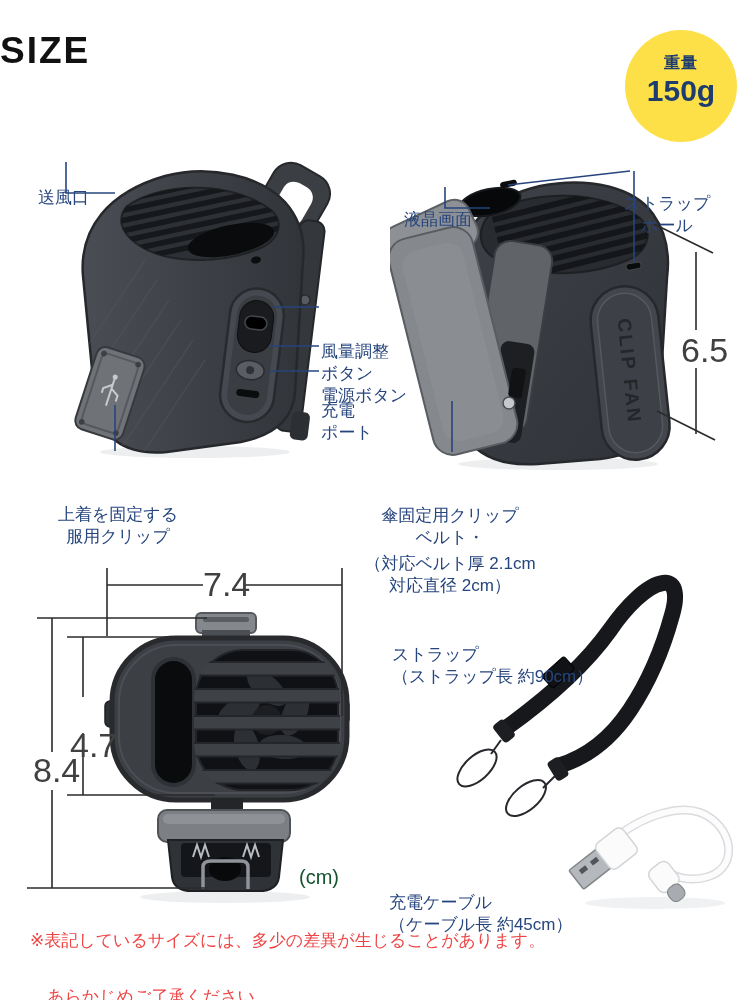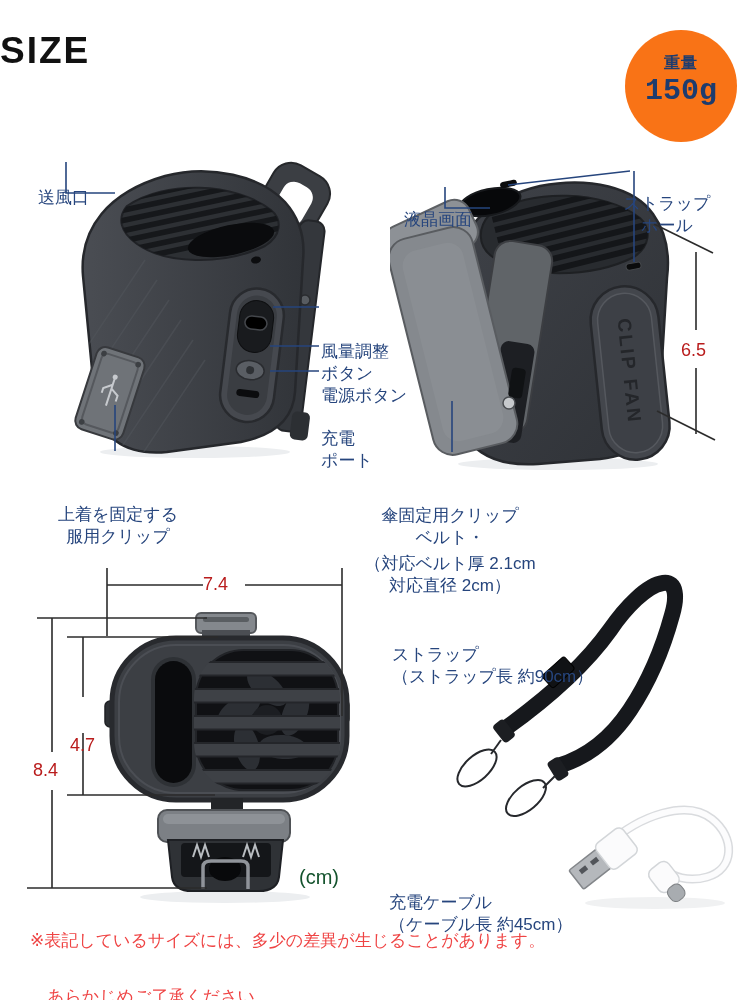--- a/index.html
+++ b/index.html
@@ -1,27 +1,27 @@
 <!DOCTYPE html>
 <html><head>
 <meta charset="utf-8">
 <style>
   html,body{margin:0;padding:0;}
   body{width:750px;height:1000px;position:relative;background:#ffffff;overflow:hidden;
        font-family:"Liberation Sans","DejaVu Sans",sans-serif;}
   .abs{position:absolute;}
   .page-title{left:0;top:30px;width:662px;text-align:left;font-size:37px;font-weight:bold;
       color:#111;letter-spacing:2px;}
-  .badge{left:625px;top:30px;width:112px;height:112px;border-radius:50%;background:#f97316;
+  .badge{left:625px;top:30px;width:112px;height:112px;border-radius:50%;background:#fde047;
       text-align:center;color:#1e3c6e;}
   .badge .w-label{margin-top:23px;font-size:16px;font-weight:bold;letter-spacing:1px;}
-  .badge .w-value{font-size:30px;font-weight:bold;line-height:34px;font-family:Liberation Mono, monospace;}
+  .badge .w-value{font-size:30px;font-weight:bold;line-height:34px;}
   .lbl{color:#26457d;font-size:17px;line-height:22px;white-space:nowrap;margin-top:48px;}
   .lbl.center{text-align:center;white-space:normal;}
-  .dim{color:#b91c1c;font-size:18px;line-height:26px;white-space:nowrap;}
+  .dim{color:#404040;font-size:34px;line-height:26px;white-space:nowrap;}
   .unit{color:#14532d;font-size:20px;}
   .note{color:#ef4444;font-size:17px;line-height:24px;white-space:nowrap;}
   .note .indent{padding-left:17px;margin-top:32px;}
   svg{display:block;}
   .overlay{pointer-events:none;}
 </style>
 </head>
 <body>
 
 <svg class="abs" style="left:65px;top:160px" width="270" height="300" viewBox="0 0 270 300">
@@ -249,21 +249,21 @@
 
 <div class="abs lbl" style="left:38px;top:139px">送風口</div>
 
 <div class="abs lbl" style="left:321px;top:293px">
   <div>風量調整</div>
   <div>ボタン</div>
 </div>
 
 <div class="abs lbl" style="left:321px;top:337px">電源ボタン</div>
 
-<div class="abs lbl" style="left:321px;top:380px">
+<div class="abs lbl" style="left:321px;top:352px">
   <div>充電</div>
   <div>ポート</div>
 </div>
 
 <div class="abs lbl center" style="left:48px;top:456px;width:140px">
   <div>上着を固定する</div>
   <div>服用クリップ</div>
 </div>
 
 <div class="abs lbl" style="left:404px;top:161px">液晶画面</div>

